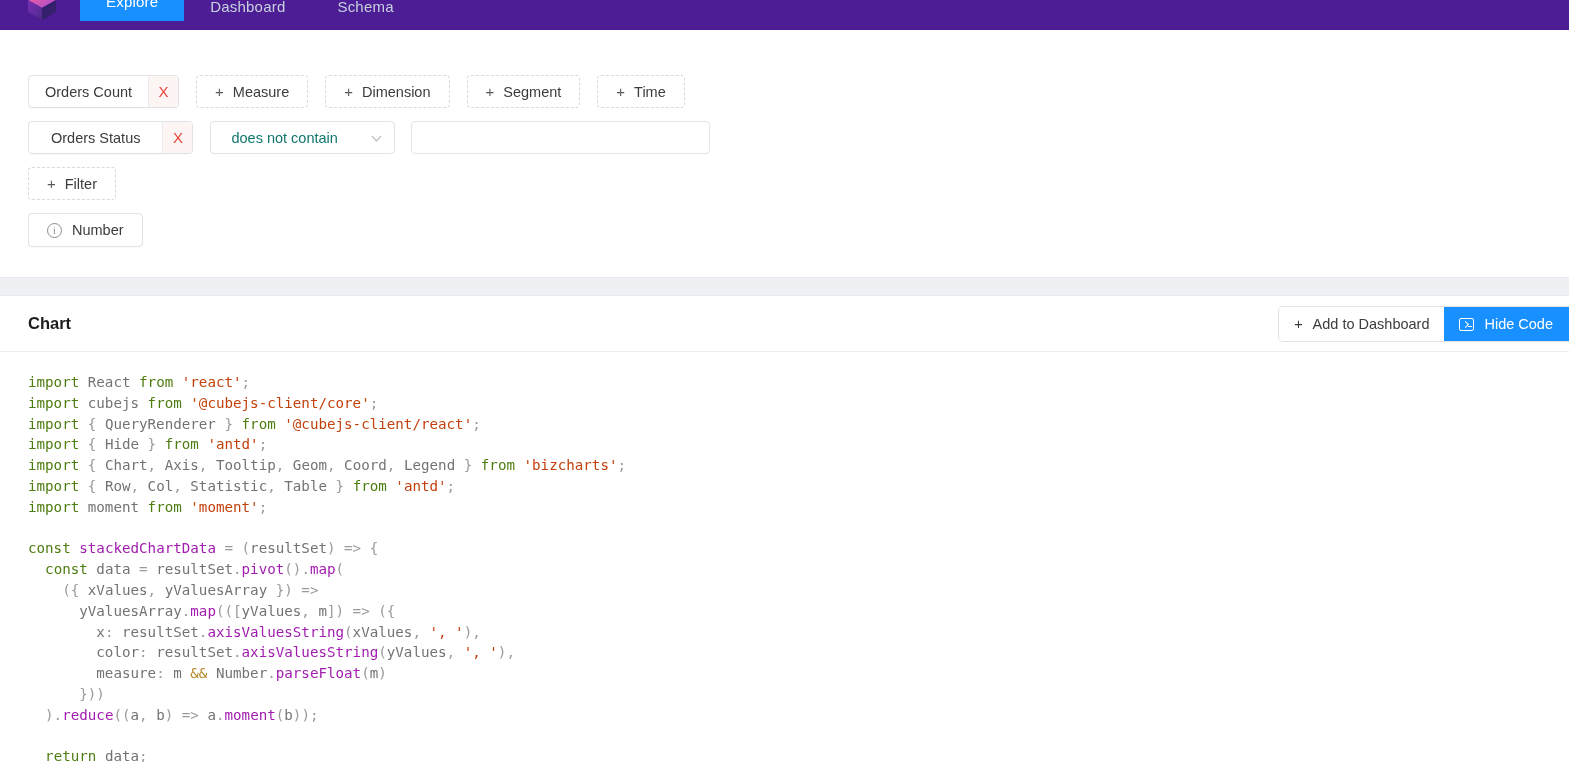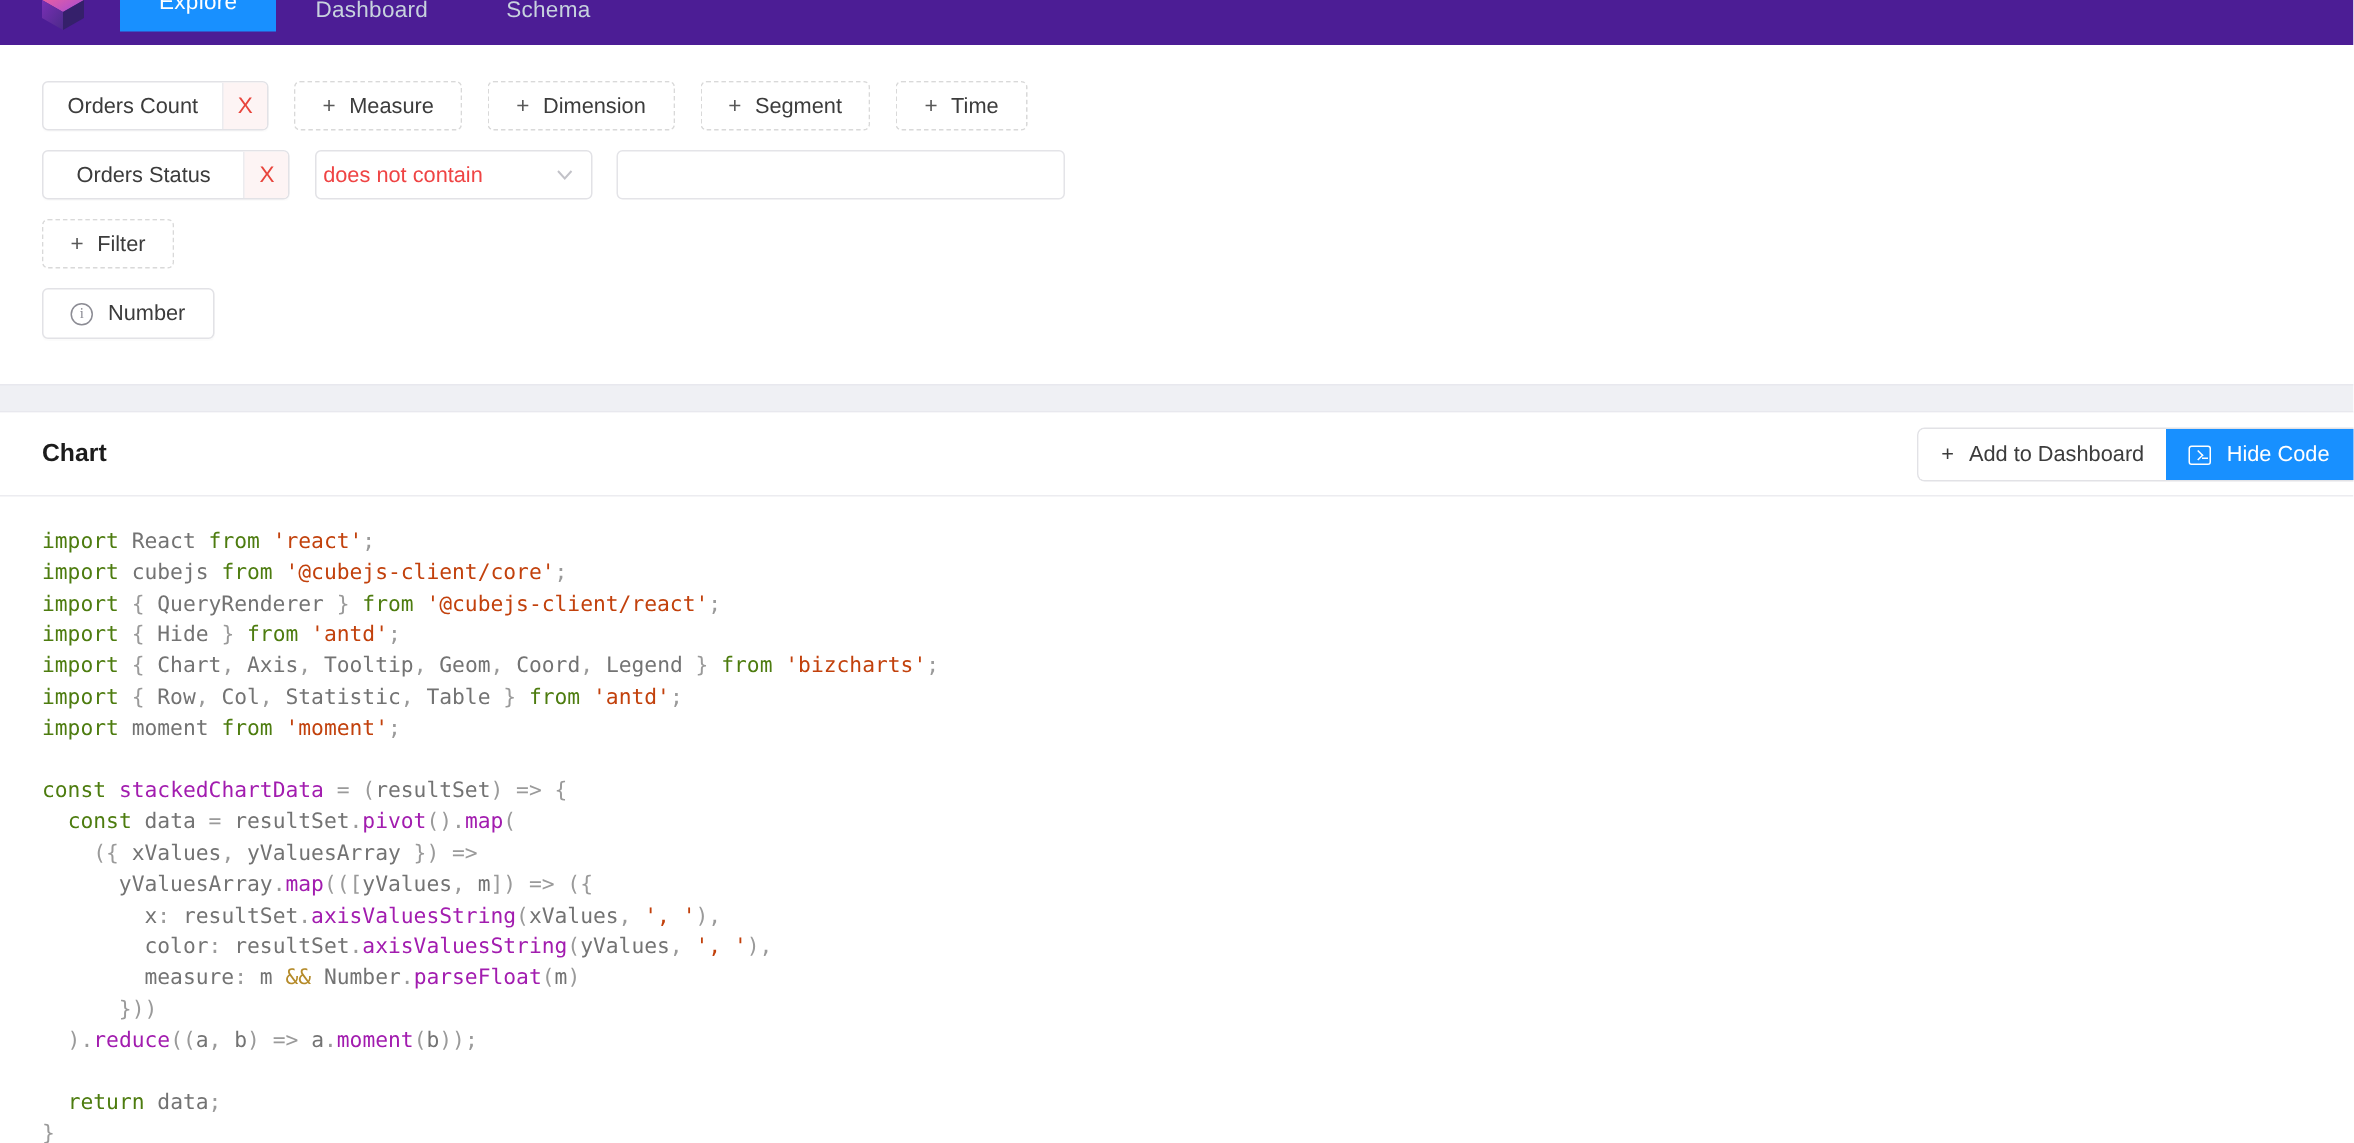--- a/index.html
+++ b/index.html
@@ -48,20 +48,21 @@
     background: #1890ff;
     color: #ffffff;
     height: 39px;
     top: -9px;
   }
 
   
   .builder {
     background: #ffffff;
     padding: 24px 0 0 28px;
+    margin-top: 21px;
   }
   .builder-row {
     display: flex;
     align-items: center;
     margin-bottom: 13px;
     gap: 0;
   }
   .chip {
     display: inline-flex;
     align-items: stretch;
@@ -111,26 +112,26 @@
     cursor: pointer;
   }
   .ghost-btn .plus { color: #595959; font-size: 15px; line-height: 1; }
 
   .select-box {
     display: inline-flex;
     align-items: center;
     justify-content: space-between;
     width: 185px;
     height: 33px;
-    padding: 0 12px 0 4px;
+    padding: 0 12px 0 20px;
     border: 1px solid #e2e2e6;
     border-radius: 4px;
     background: #fff;
     font-size: 14.5px;
-    color: #ef4444;
+    color: #0f766e;
     margin-right: 16px;
     cursor: pointer;
   }
   .chev { color: #c2c2c8; font-size: 11px; }
 
   .text-input {
     width: 299px;
     height: 33px;
     border: 1px solid #e4e4e8;
     border-radius: 4px;

